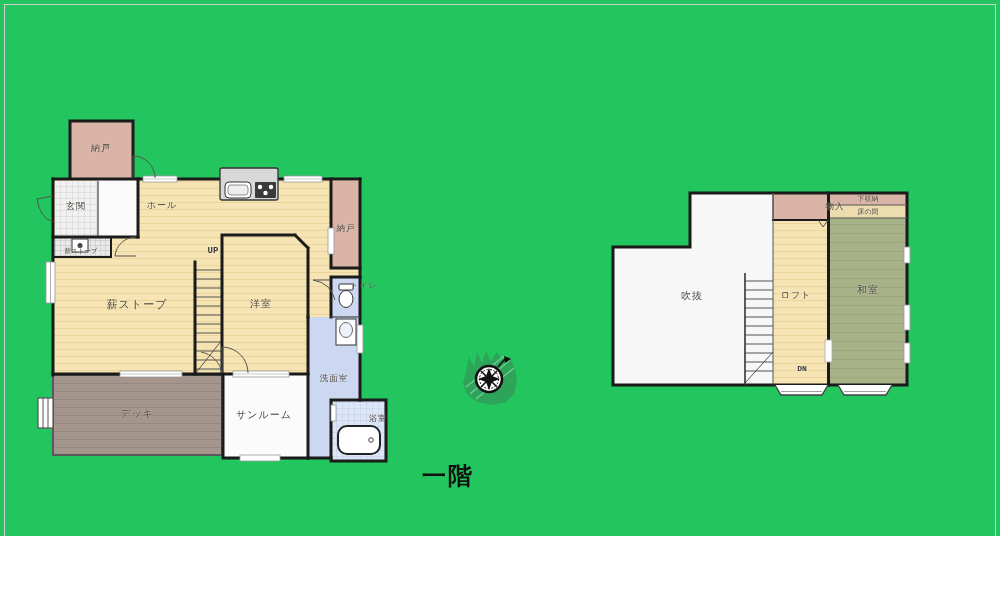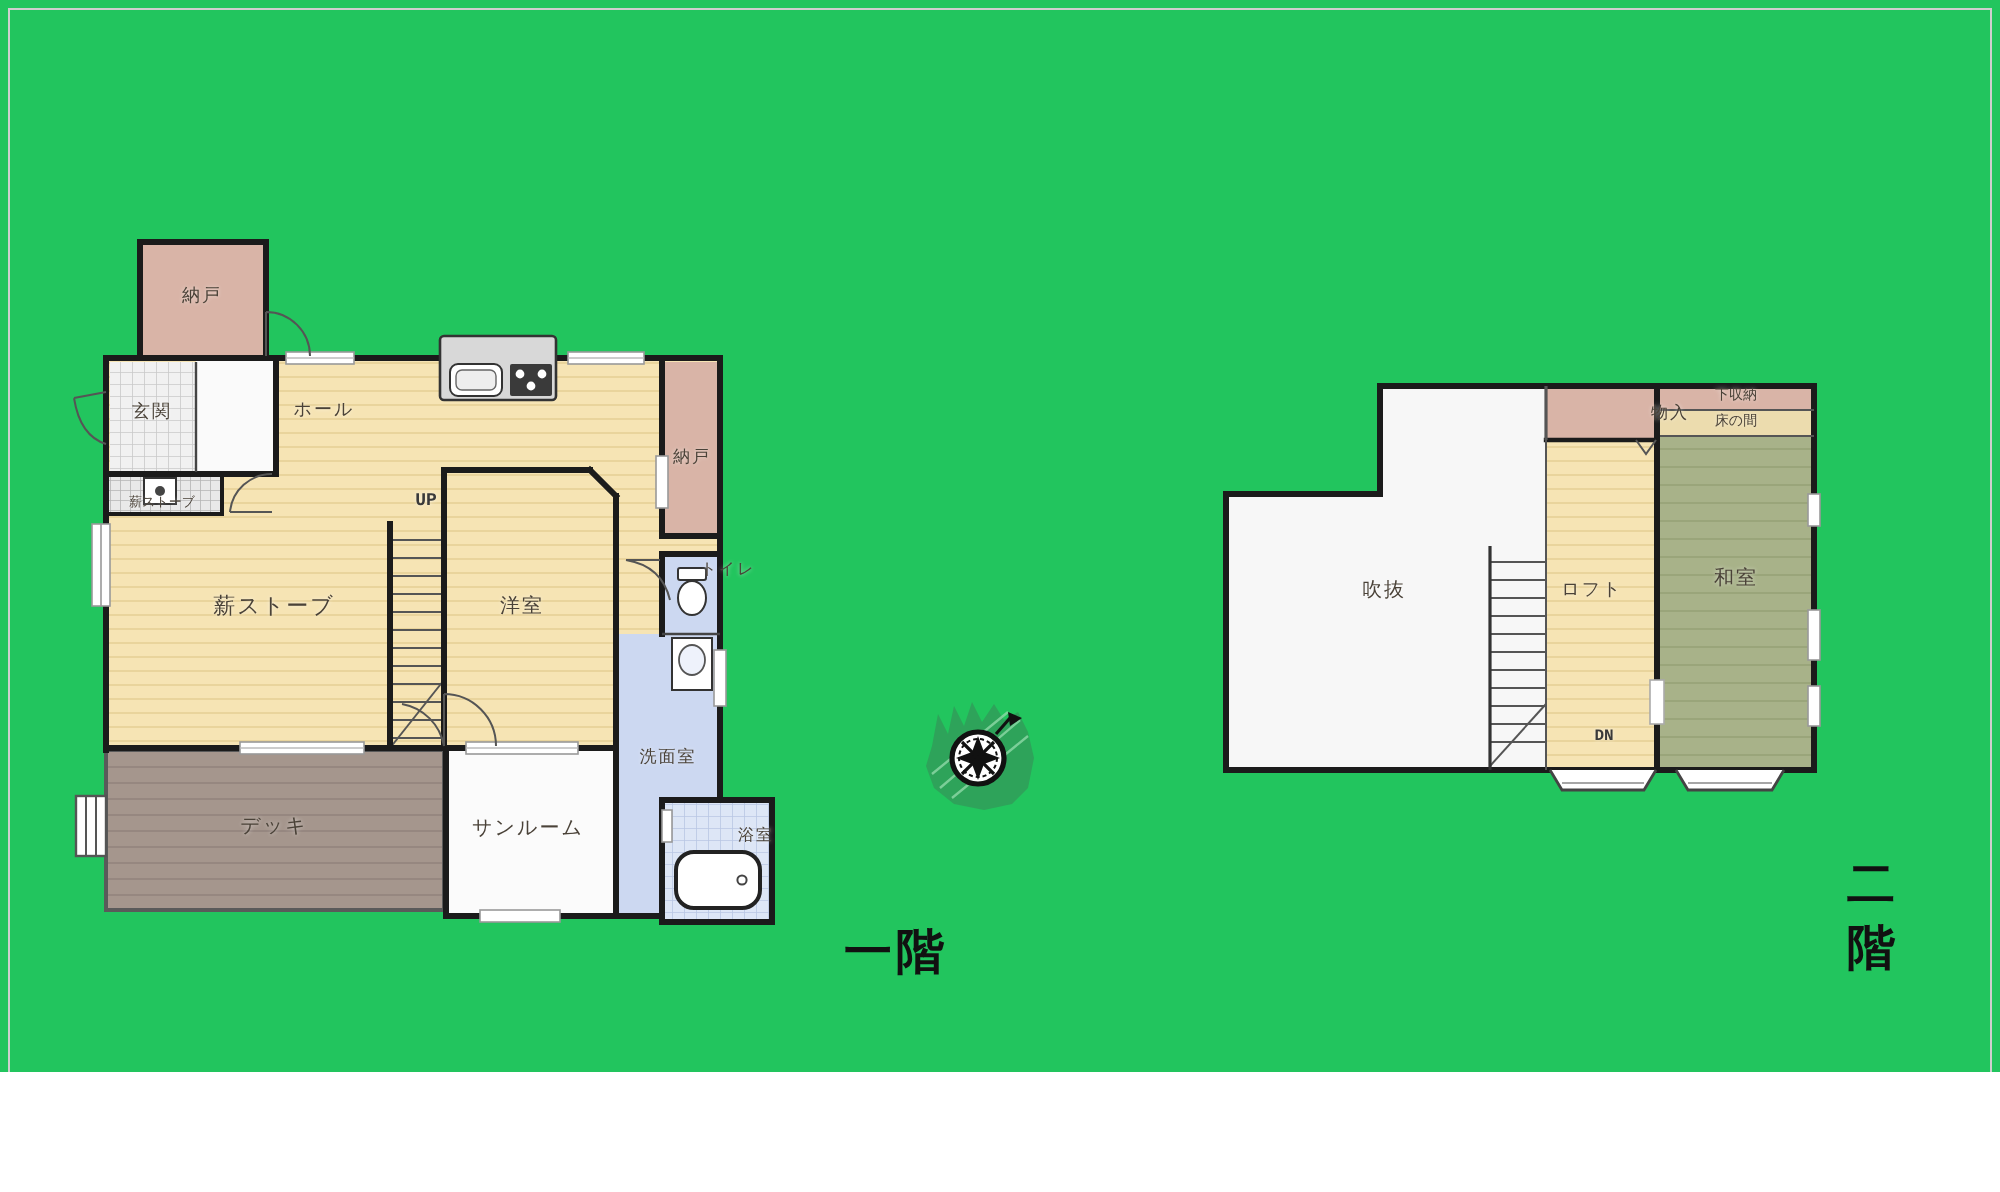--- a/index.html
+++ b/index.html
@@ -246,14 +246,13 @@
   <div class="lbl fs10" style="left:137px;top:415px;">デッキ</div>
   <div class="floor-title" style="left:448px;top:465px;margin-top:11px;">一階</div>
 
   <div class="lbl fs10" style="left:692px;top:297px;">吹抜</div>
   <div class="lbl fs85" style="left:800px;top:207px;margin-left:35px;">物入</div>
   <div class="lbl fs9" style="left:796px;top:296px;">ロフト</div>
   <div class="lbl fs8 dir" style="left:784px;top:369px;text-align:right;">DN</div>
   <div class="lbl fs7" style="left:868px;top:199px;">下収納</div>
   <div class="lbl fs7" style="left:868px;top:212px;">床の間</div>
   <div class="lbl fs10" style="left:868px;top:291px;">和室</div>
-  <div class="floor-title" style="left:949px;top:458px;">二階</div>
 </div>
 
 </body></html>

